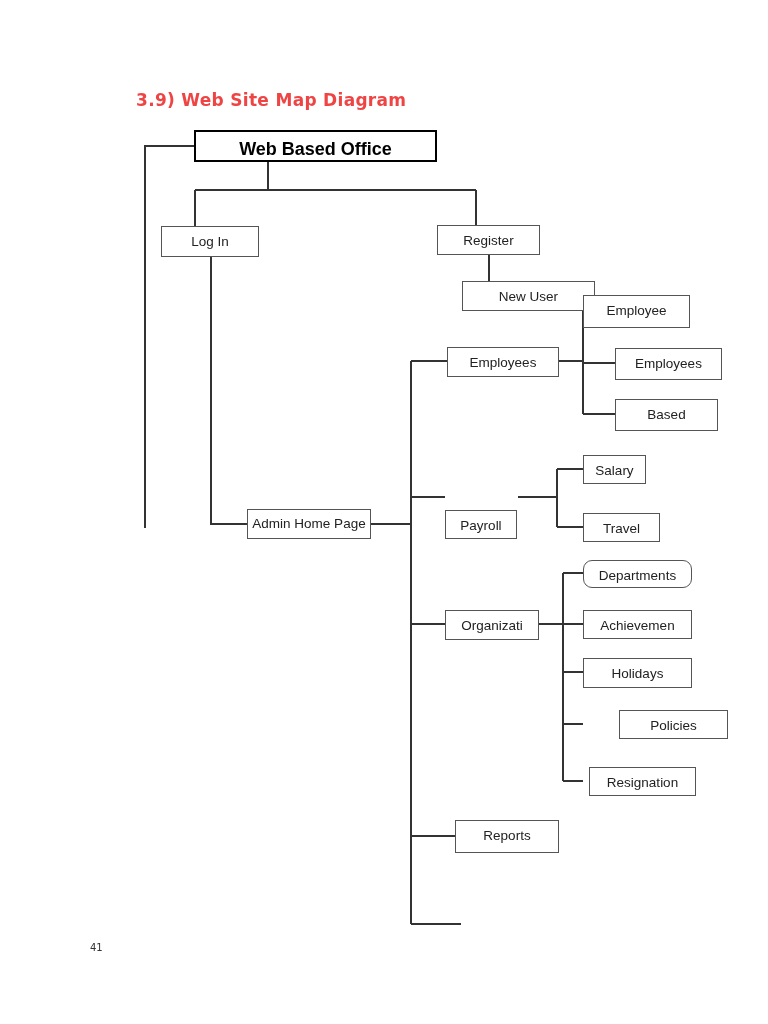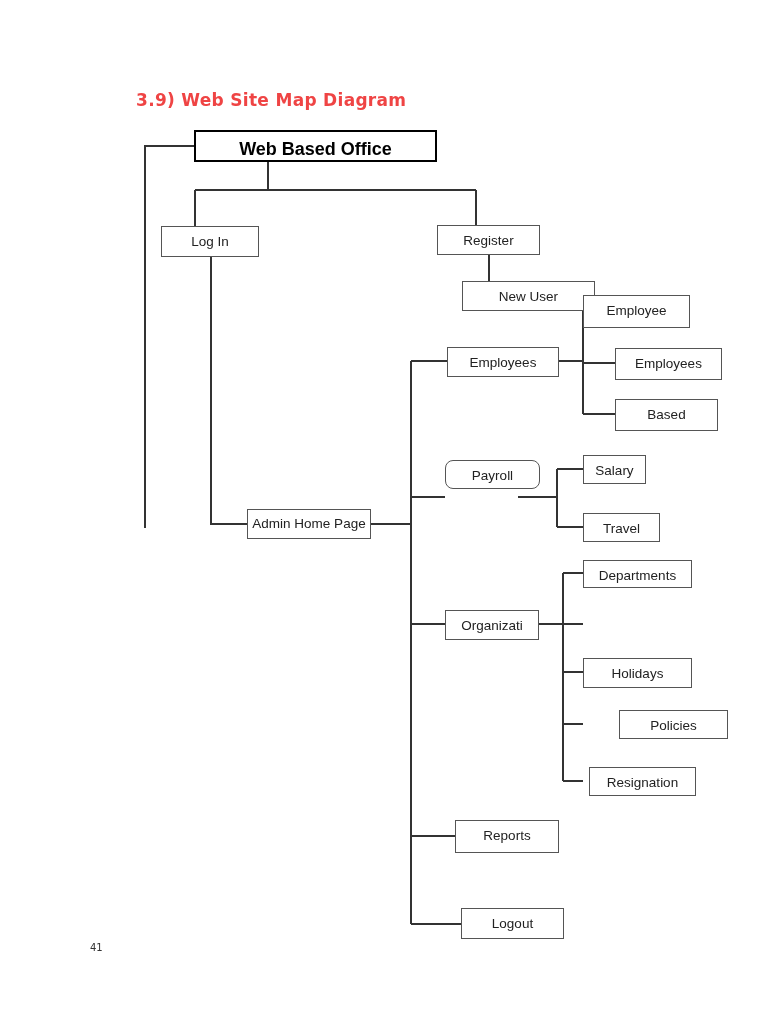--- a/index.html
+++ b/index.html
@@ -166,55 +166,55 @@
   </div>
 
   <div class="node" style="left:615px; top:348px; width:107px; height:32px;">
     <span class="label">Employees</span>
   </div>
 
   <div class="node" style="left:615px; top:399px; width:103px; height:32px;">
     <span class="label">Based</span>
   </div>
 
-  <div class="node" style="left:445px; top:460px; width:95px; height:29px;border-radius:8px;">
+  <div class="node" style="left:445px; top:510px; width:72px; height:29px;">
     <span class="label">Payroll</span>
   </div>
 
   <div class="node" style="left:583px; top:455px; width:63px; height:29px;">
     <span class="label">Salary</span>
   </div>
 
   <div class="node" style="left:583px; top:513px; width:77px; height:29px;">
     <span class="label">Travel</span>
   </div>
 
   <div class="node" style="left:445px; top:610px; width:94px; height:30px;">
     <span class="label">Organizati</span>
   </div>
 
-  <div class="node" style="left:583px; top:560px; width:109px; height:28px;">
+  <div class="node" style="left:583px; top:560px; width:109px; height:28px;border-radius:9px;">
     <span class="label">Departments</span>
   </div>
 
+  <div class="node" style="left:583px; top:610px; width:109px; height:29px;">
+    <span class="label">Achievemen</span>
+  </div>
 
   <div class="node" style="left:583px; top:658px; width:109px; height:30px;">
     <span class="label">Holidays</span>
   </div>
 
   <div class="node" style="left:583px; top:710px; width:109px; height:29px;margin-left:36px;">
     <span class="label">Policies</span>
   </div>
 
   <div class="node" style="left:589px; top:767px; width:107px; height:29px;">
     <span class="label">Resignation</span>
   </div>
 
   <div class="node" style="left:455px; top:820px; width:104px; height:33px;">
     <span class="label">Reports</span>
   </div>
 
-  <div class="node" style="left:461px; top:908px; width:103px; height:31px;">
-    <span class="label">Logout</span>
-  </div>
 
   <div class="page-num">41</div>
 </div>
 
 </body></html>

